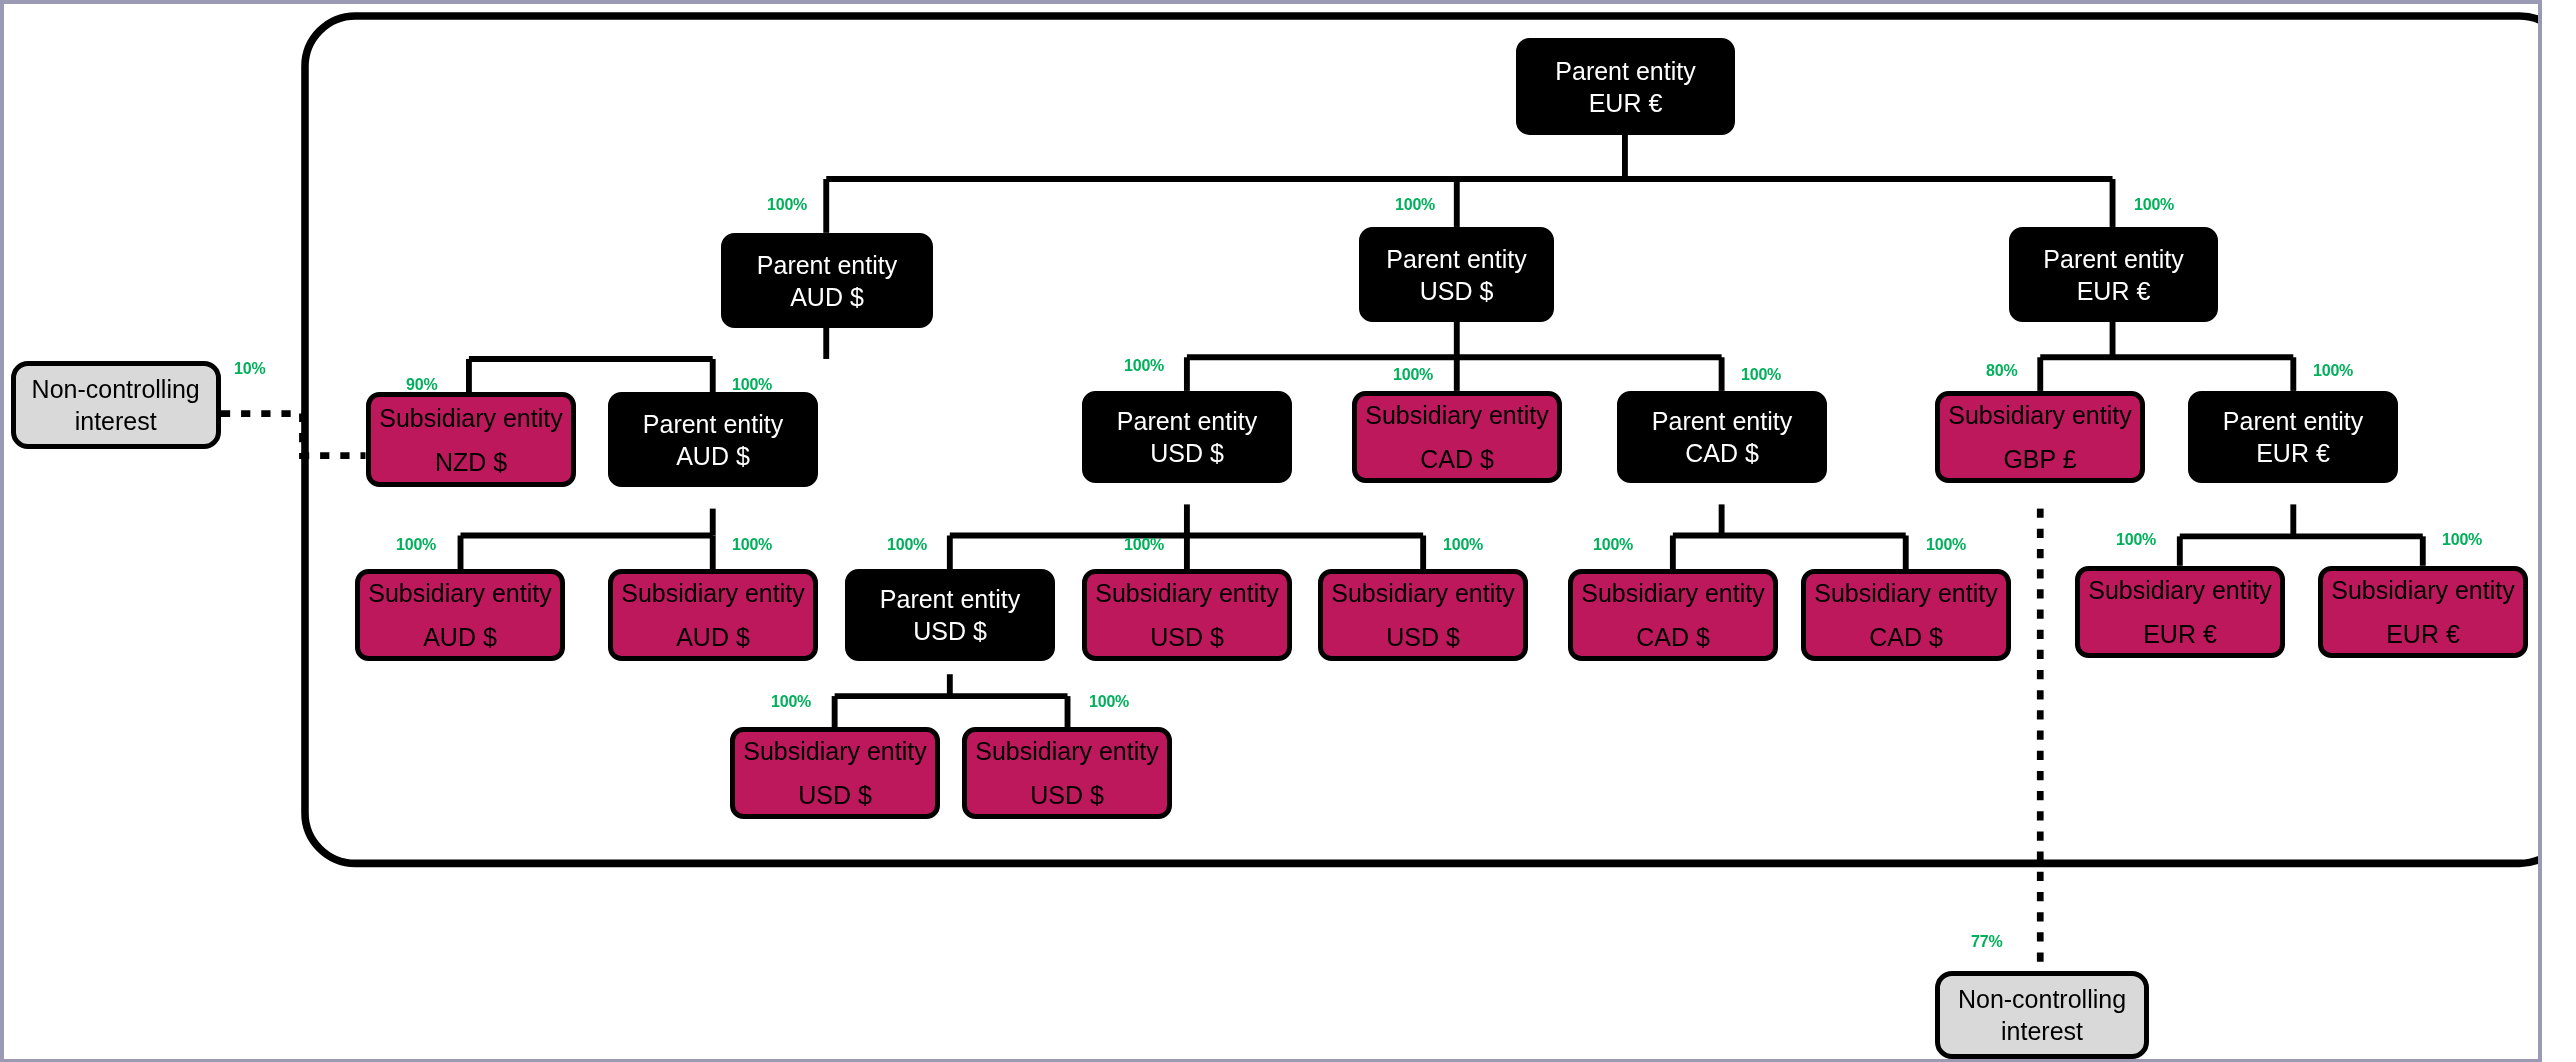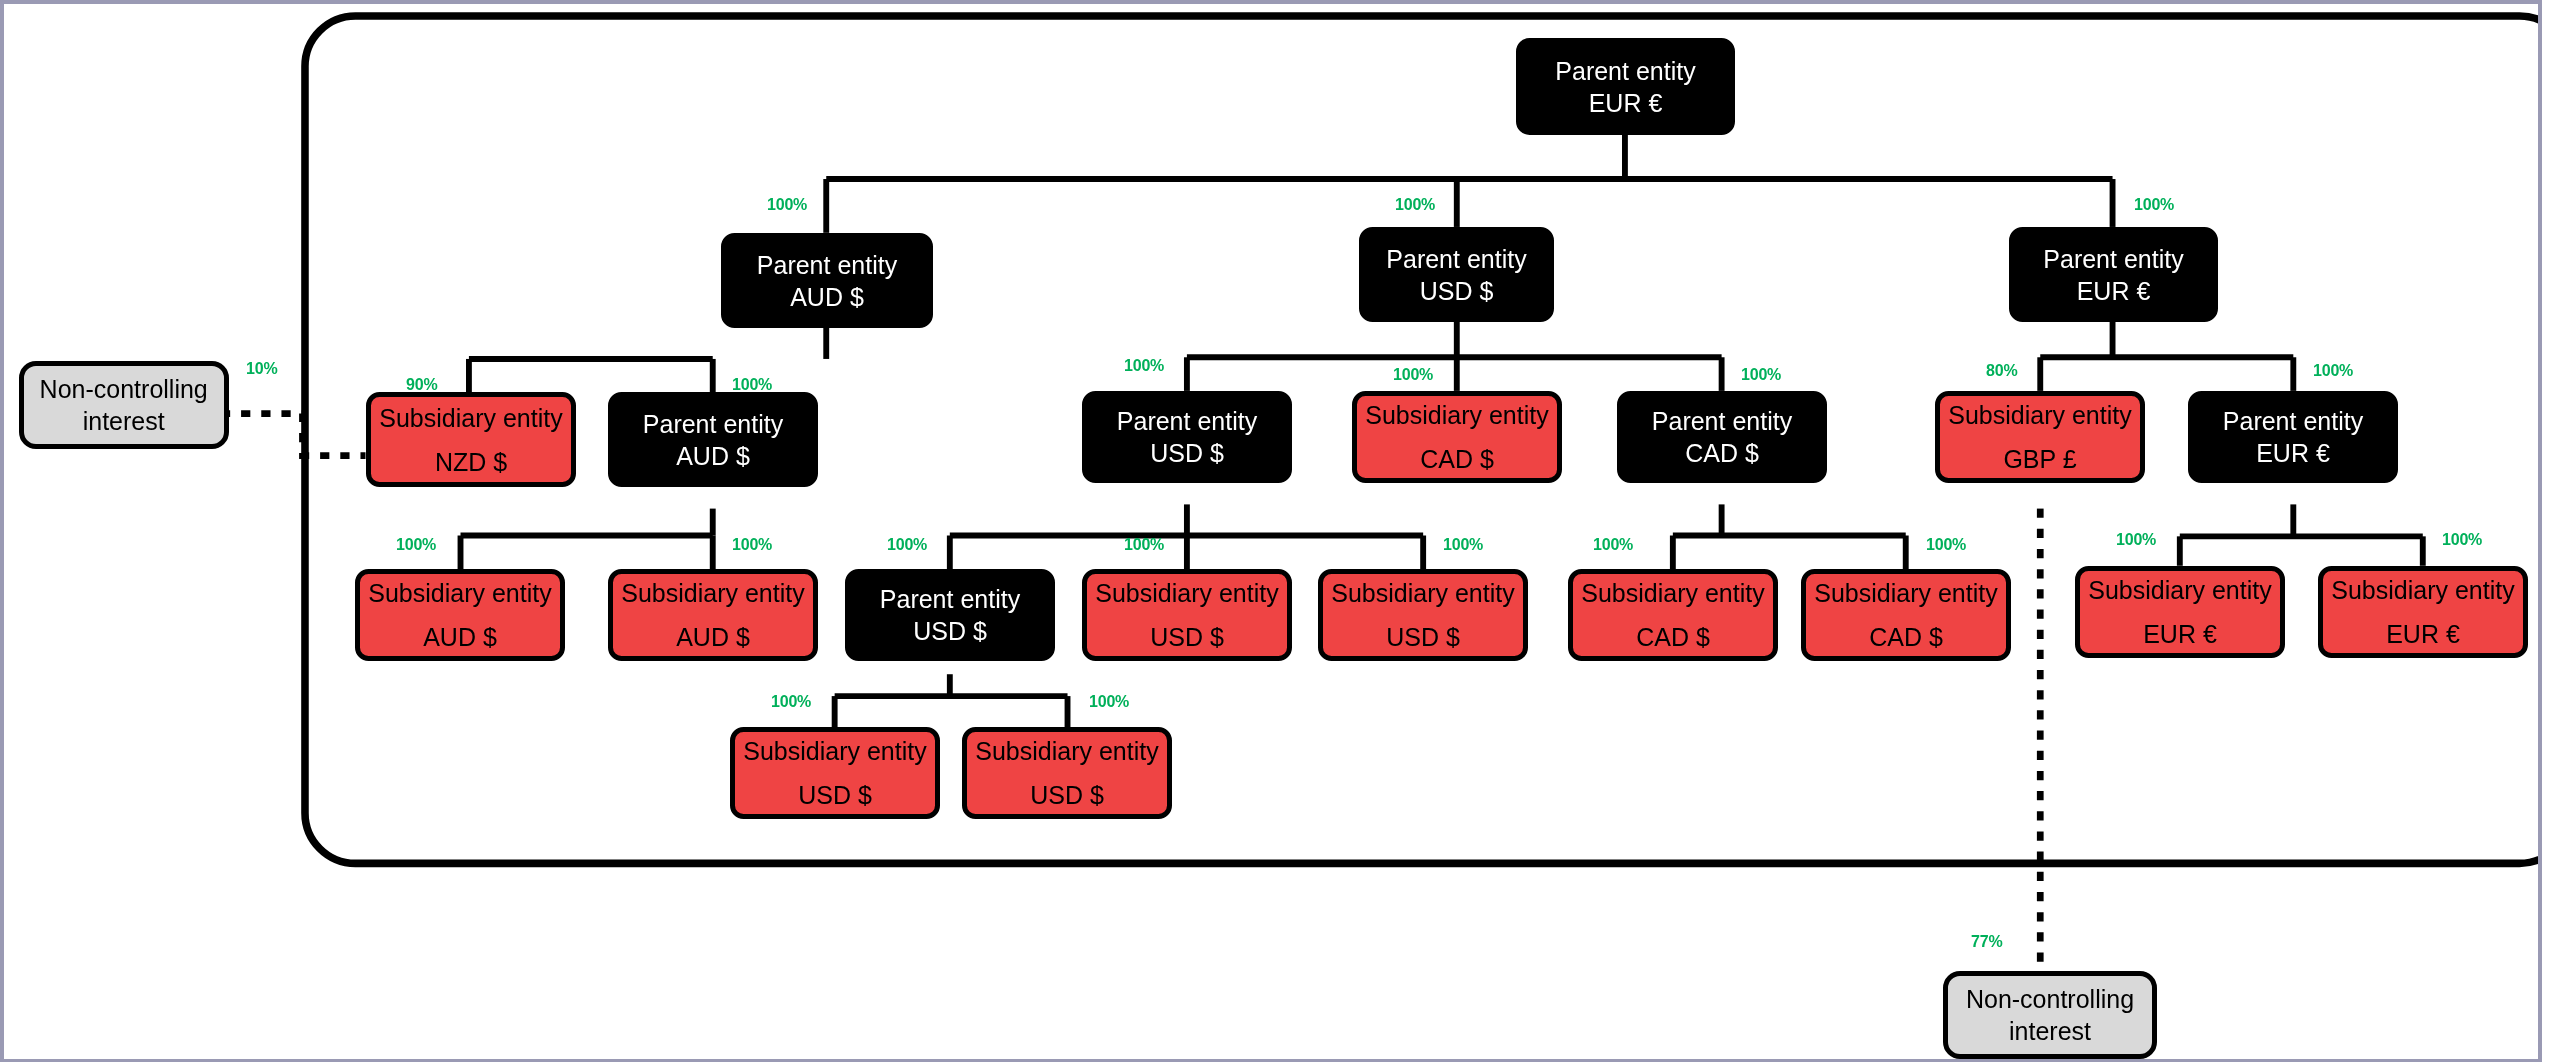--- a/index.html
+++ b/index.html
@@ -5,22 +5,22 @@
   html,body{margin:0;padding:0;background:#ffffff;}
   body{font-family:"Liberation Sans",sans-serif;}
   #page{position:relative;width:2542px;height:1063px;background:#ffffff;
         box-sizing:border-box;border:4.2px solid #9a9ab4;overflow:hidden;}
   #svg-layer{position:absolute;left:0;top:0;width:2576px;height:1063px;}
   .node{position:absolute;box-sizing:border-box;border:5.9px solid #000000;
         border-radius:13.5px;display:flex;flex-direction:column;
         align-items:center;justify-content:center;line-height:1.28;
         font-size:25px;text-align:center;}
   .node.parent{background:#000000;color:#ffffff;border-color:#000000;}
-  .node.subsidiary{background:#ef4444;color:#000000;gap:12px;}
-  .node.nci{background:#d9d9d9;color:#000000;border-radius:17px;margin-left:8px;}
+  .node.subsidiary{background:#be185d;color:#000000;gap:12px;}
+  .node.nci{background:#d9d9d9;color:#000000;border-radius:17px;}
   .node .l1,.node .l2{display:block;white-space:nowrap;}
   .pct{position:absolute;color:#00b05a;font-size:16px;font-weight:bold;
        white-space:nowrap;letter-spacing:-0.2px;}
 </style>
 </head>
 <body>
 
 <div id="page">
 
   <svg id="svg-layer" viewBox="0 0 3064 1264" xmlns="http://www.w3.org/2000/svg">
@@ -227,17 +227,17 @@
 
   <span class="pct" style="left:1589px;top:532px;">100%</span>
   <span class="pct" style="left:1922px;top:532px;">100%</span>
 
   <span class="pct" style="left:2112px;top:527px;">100%</span>
   <span class="pct" style="left:2438px;top:527px;">100%</span>
 
   <span class="pct" style="left:767px;top:689px;">100%</span>
   <span class="pct" style="left:1085px;top:689px;">100%</span>
 
-  <span class="pct" style="left:242px;top:356px;text-align:right;">10%</span>
+  <span class="pct" style="left:230px;top:356px;text-align:right;">10%</span>
   <span class="pct" style="left:1967px;top:929px;">77%</span>
 
 </div>
 
 
 </body></html>

